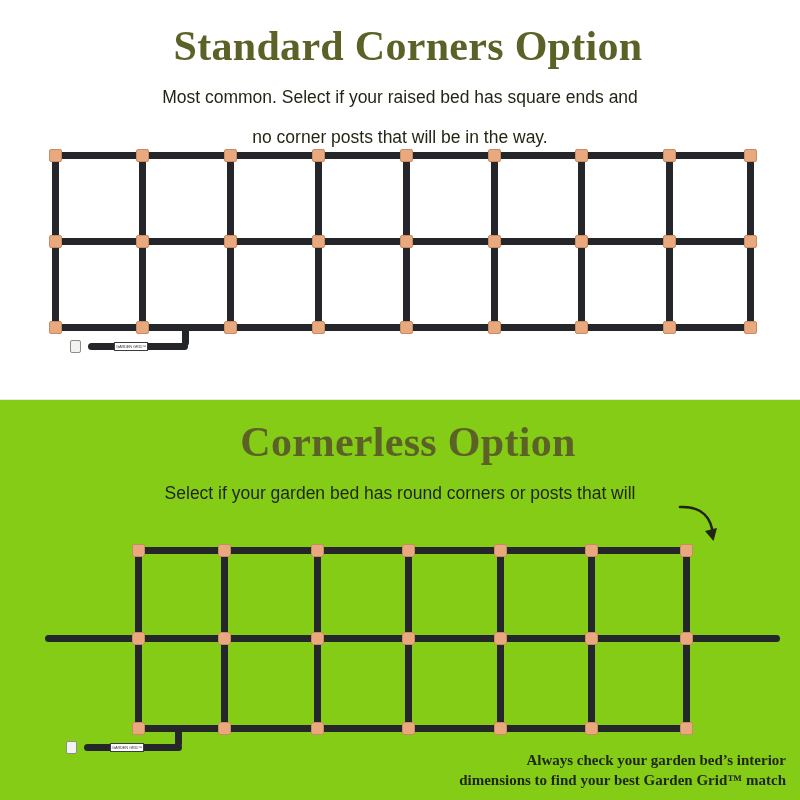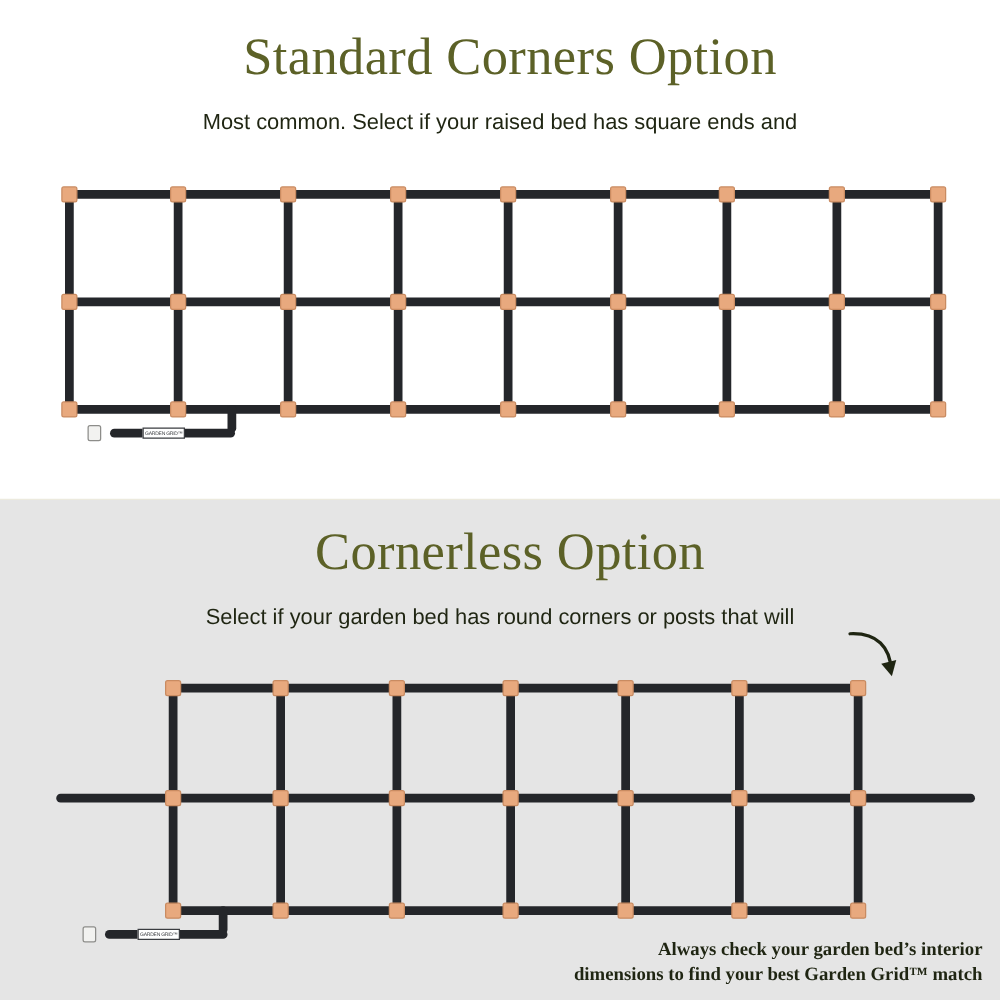--- a/index.html
+++ b/index.html
@@ -25,26 +25,26 @@
     overflow: hidden;
   }
   .panel-top {
     top: 0;
     height: 400px;
     background: #ffffff;
   }
   .panel-bottom {
     top: 400px;
     height: 400px;
-    background: #e5e5e5;
+    background: #84cc16;
   }
   .panel-title {
     text-align: center;
     font-family: "Liberation Serif", serif;
-    font-weight: normal;
+    font-weight: bold;
     color: #5c6127;
     letter-spacing: 0.3px;
     padding-left: 16px;
   }
   .title-top {
     margin: 22px 0 0 0;
     font-size: 42px;
   }
   .title-bottom {
     margin: 18px 0 0 0;
@@ -166,20 +166,21 @@
 <body>
 
 <div class="page">
 
   <div class="panel panel-top">
 
     <div class="panel-title title-top">Standard Corners Option</div>
 
     <div class="panel-sub">
       <span class="line">Most common. Select if your raised bed has square ends and</span>
+      <span class="line">no corner posts that will be in the way.</span>
     </div>
 
     <div class="diagram">
 
       <div class="pipe-h" style="left:52px;  top:152px; width:702px;"></div>
       <div class="pipe-h" style="left:52px;  top:238px; width:702px;"></div>
       <div class="pipe-h" style="left:52px;  top:324px; width:702px;"></div>
 
       <div class="pipe-v" style="left:52px;  top:152px; height:179px;"></div>
       <div class="pipe-v" style="left:139px; top:152px; height:179px;"></div>

